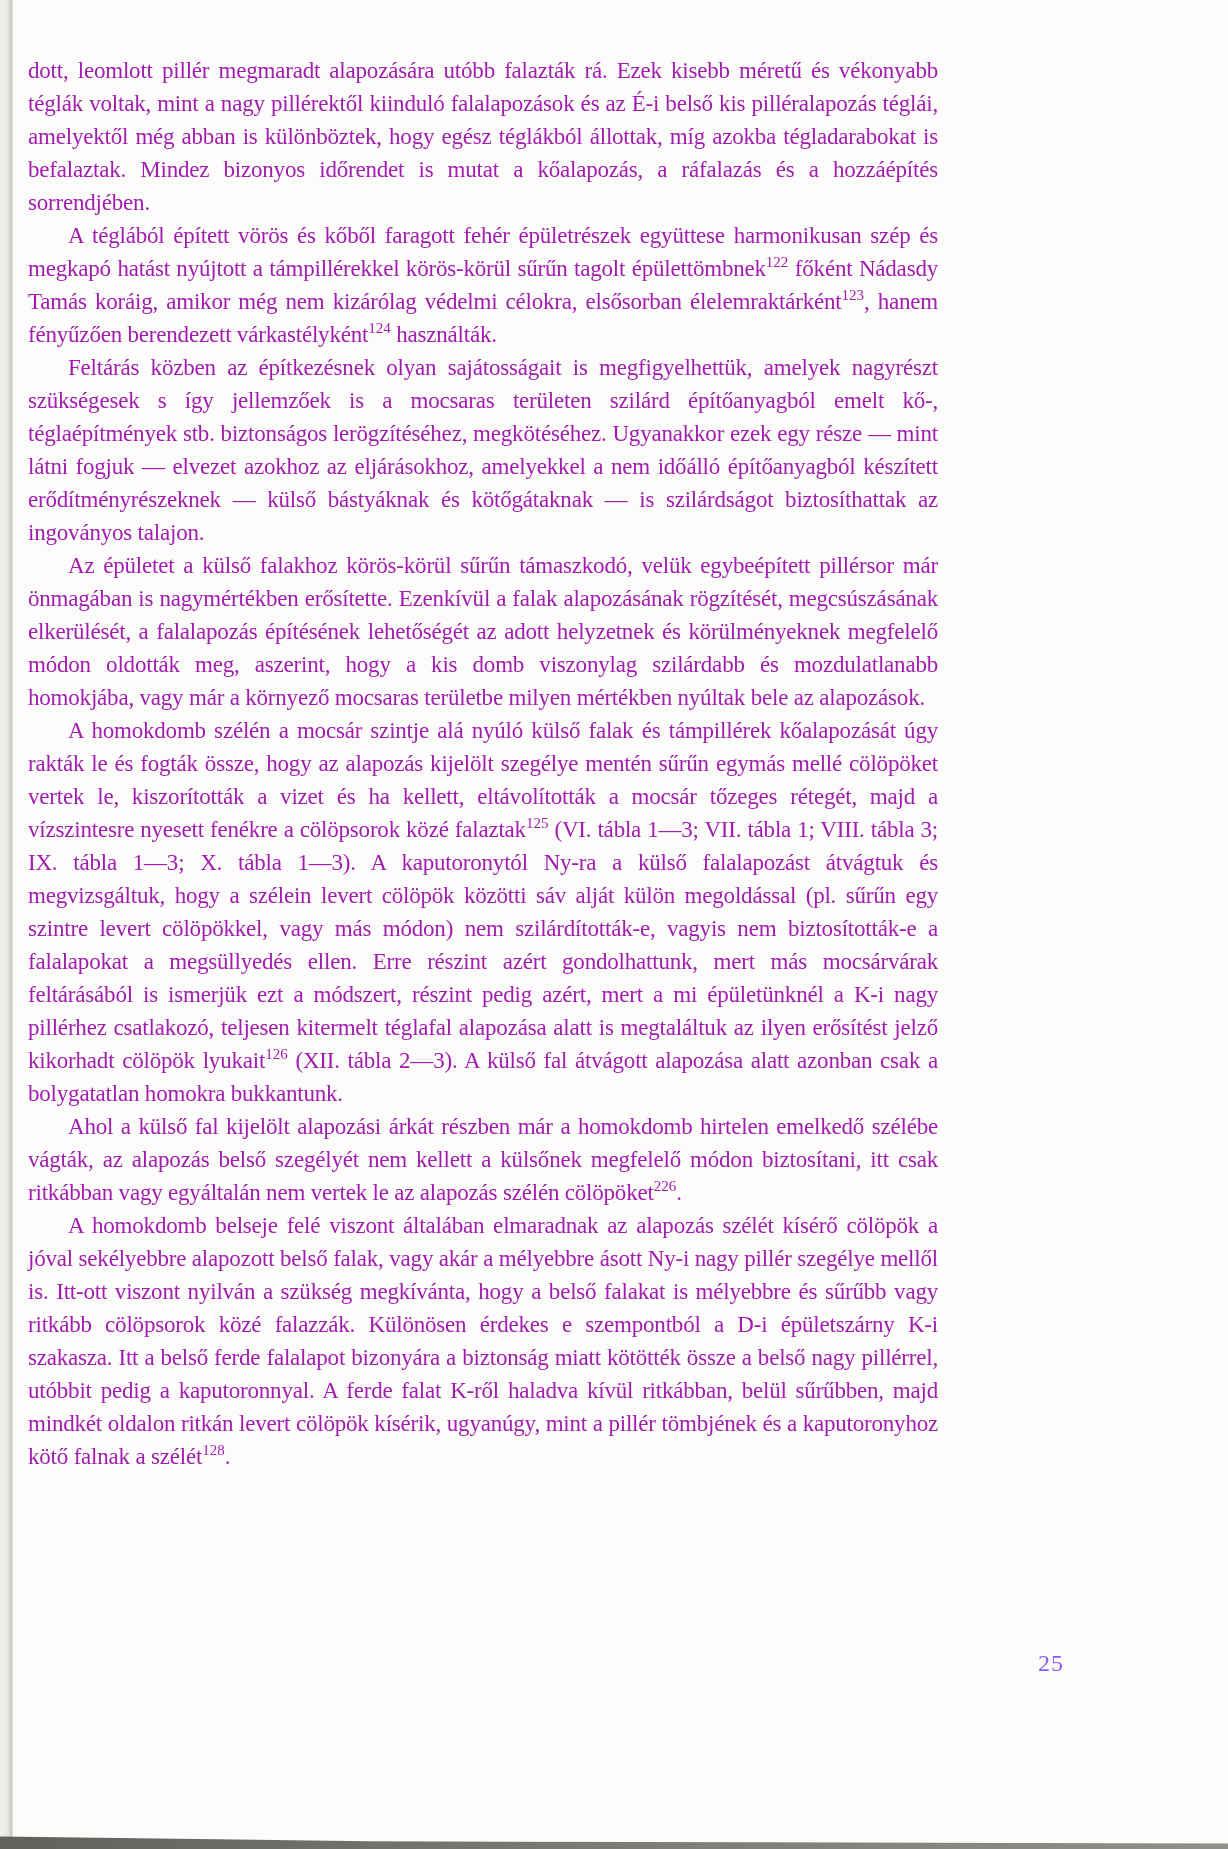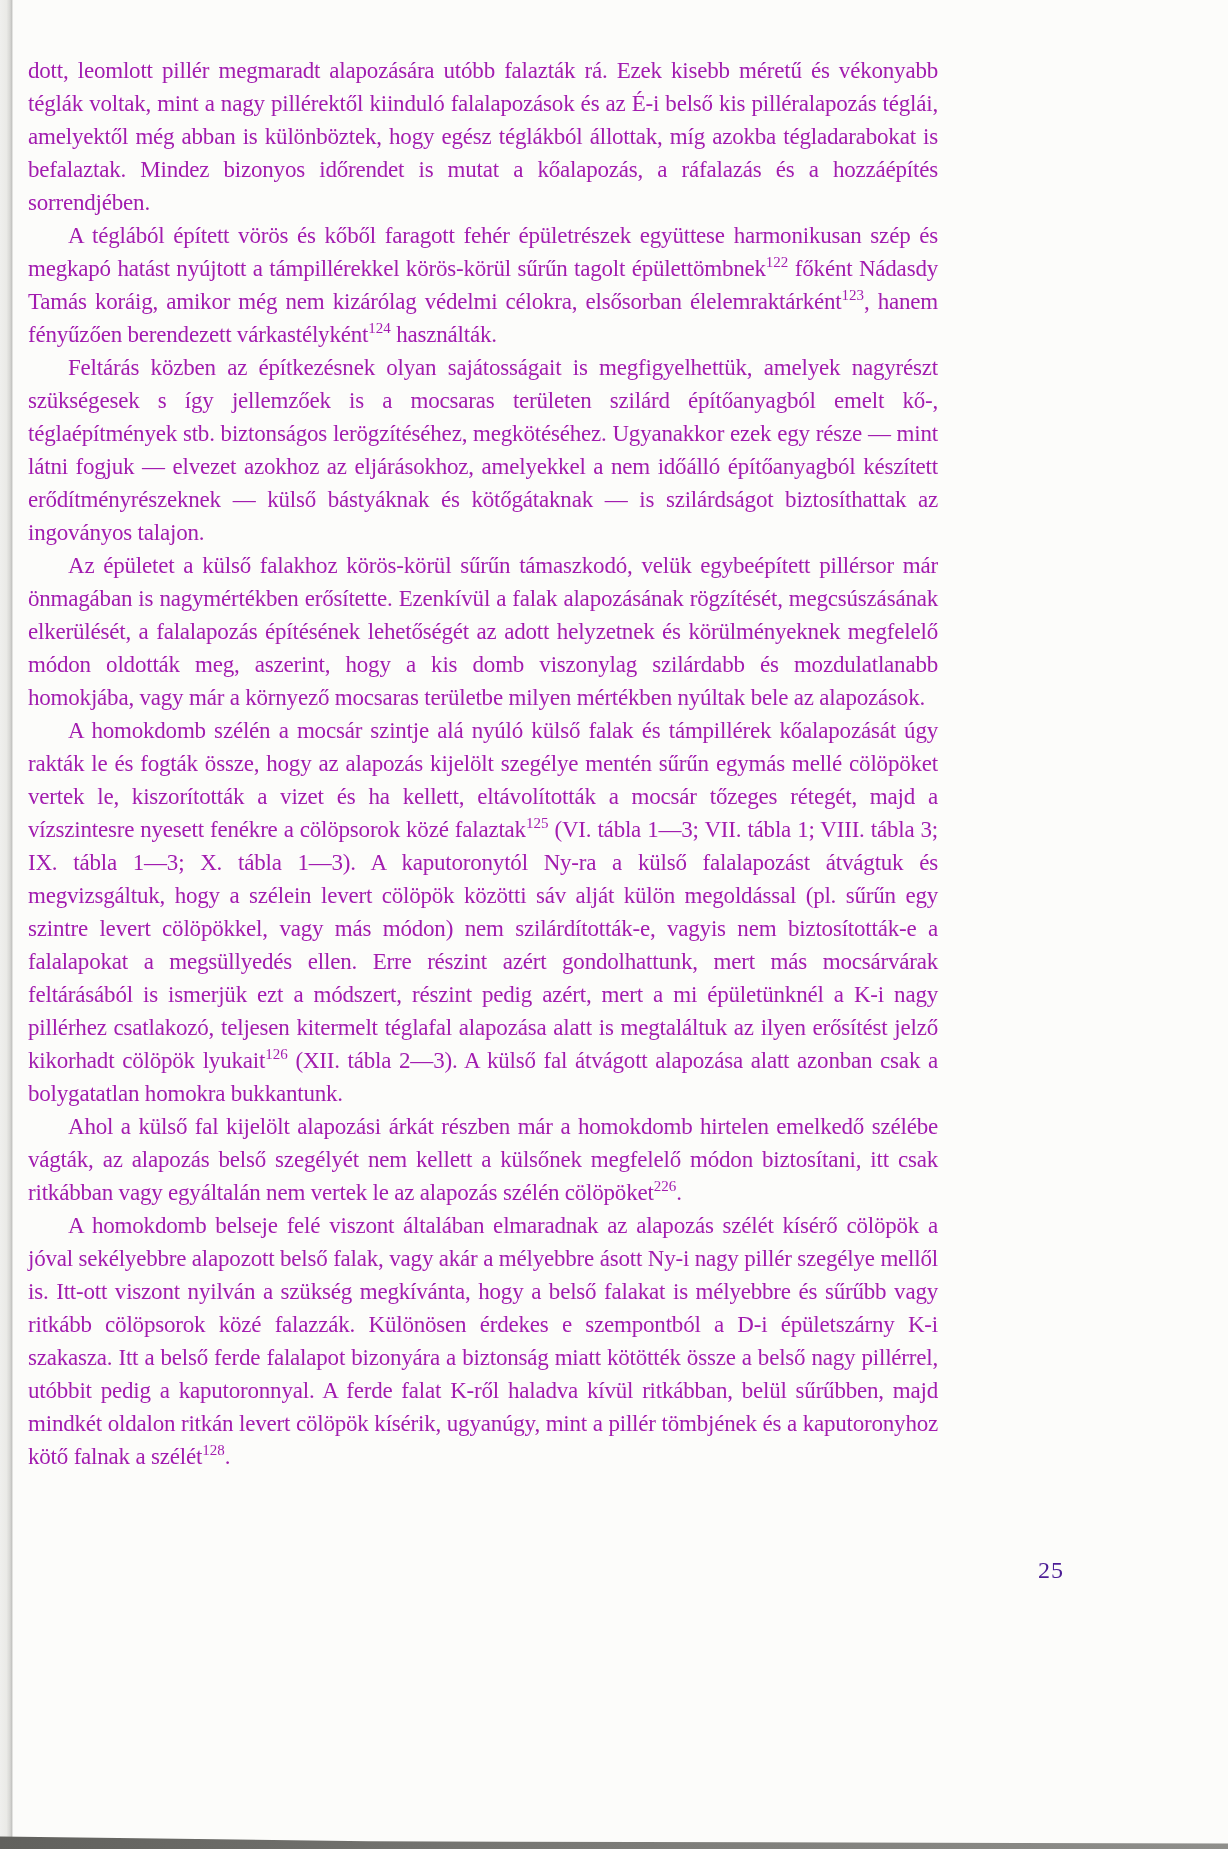--- a/index.html
+++ b/index.html
@@ -50,23 +50,23 @@
     font-size: 15px;
     line-height: 0;
     letter-spacing: 0;
     vertical-align: baseline;
     position: relative;
     top: -9px;
   }
   .page-number {
     position: absolute;
     left: 1038px;
-    top: 1557px;
+    top: 1650px;
     font-size: 24px;
-    color: #4c1d95;
+    color: #8b5cf6;
     letter-spacing: 1px;
   }
 </style>
 </head>
 <body>
 
 <div>
   <div class="scan-edge-left"></div>
   <div class="text-block" id="text-block">
       <p class="para">dott, leomlott pillér megmaradt alapozására utóbb falazták rá. Ezek kisebb méretű és vékonyabb téglák voltak, mint a nagy pillérektől kiinduló falalapozások és az É-i belső kis pilléralapozás téglái, amelyektől még abban is különböztek, hogy egész téglákból állottak, míg azokba tégladarabokat is befalaztak. Mindez bizonyos időrendet is mutat a kőalapozás, a ráfalazás és a hozzáépítés sorrendjében.</p>

